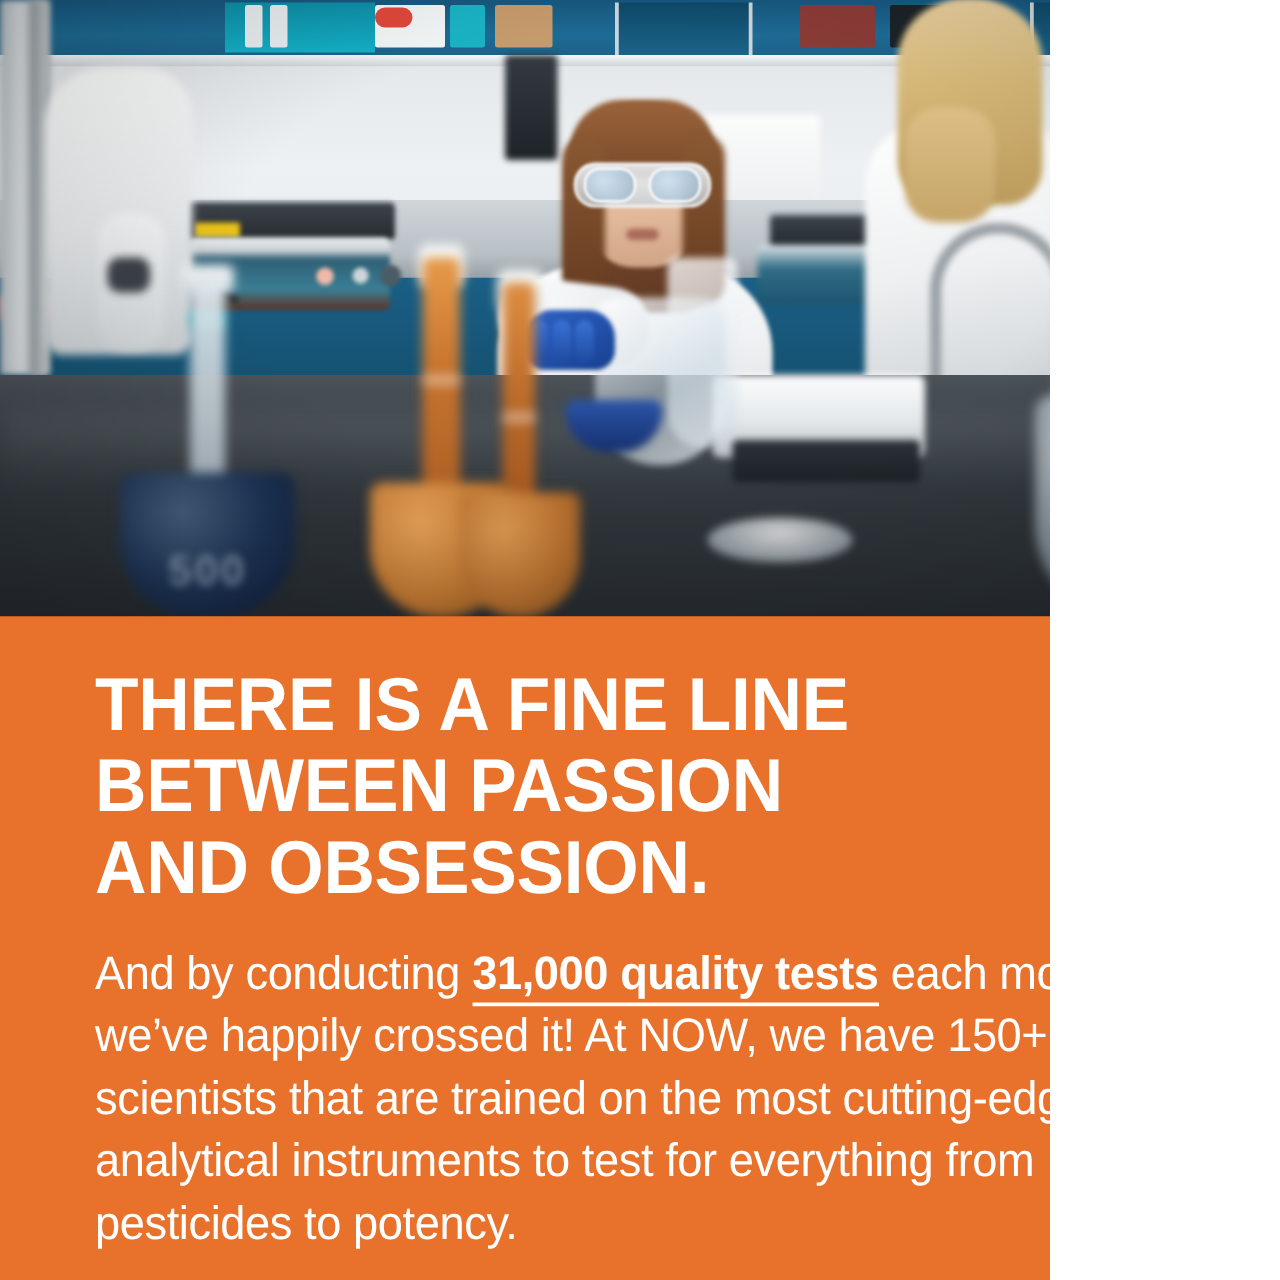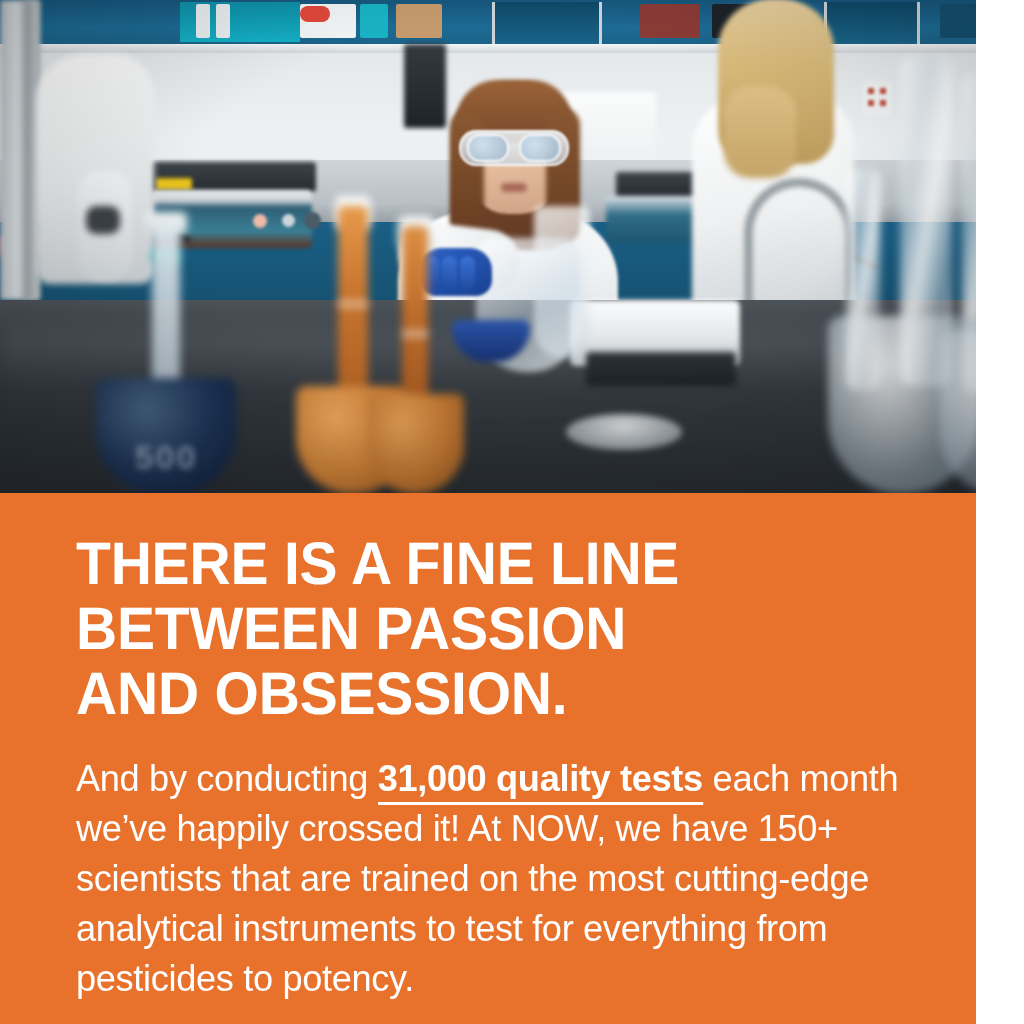--- a/index.html
+++ b/index.html
@@ -6,21 +6,21 @@
 
   html, body {
     width:1024px; height:1024px;
     background:#ffffff;
     font-family:"Liberation Sans", sans-serif;
     overflow:hidden;
   }
 
   #ad {
     position:relative;
-    width:976px; height:1024px;
+    width:840px; height:1024px;
     overflow:hidden;
   }
 
   
   .photo {
     position:absolute; left:0; top:0;
     width:1024px; height:494px;
     overflow:hidden;
     background:#6d7379;
   }

